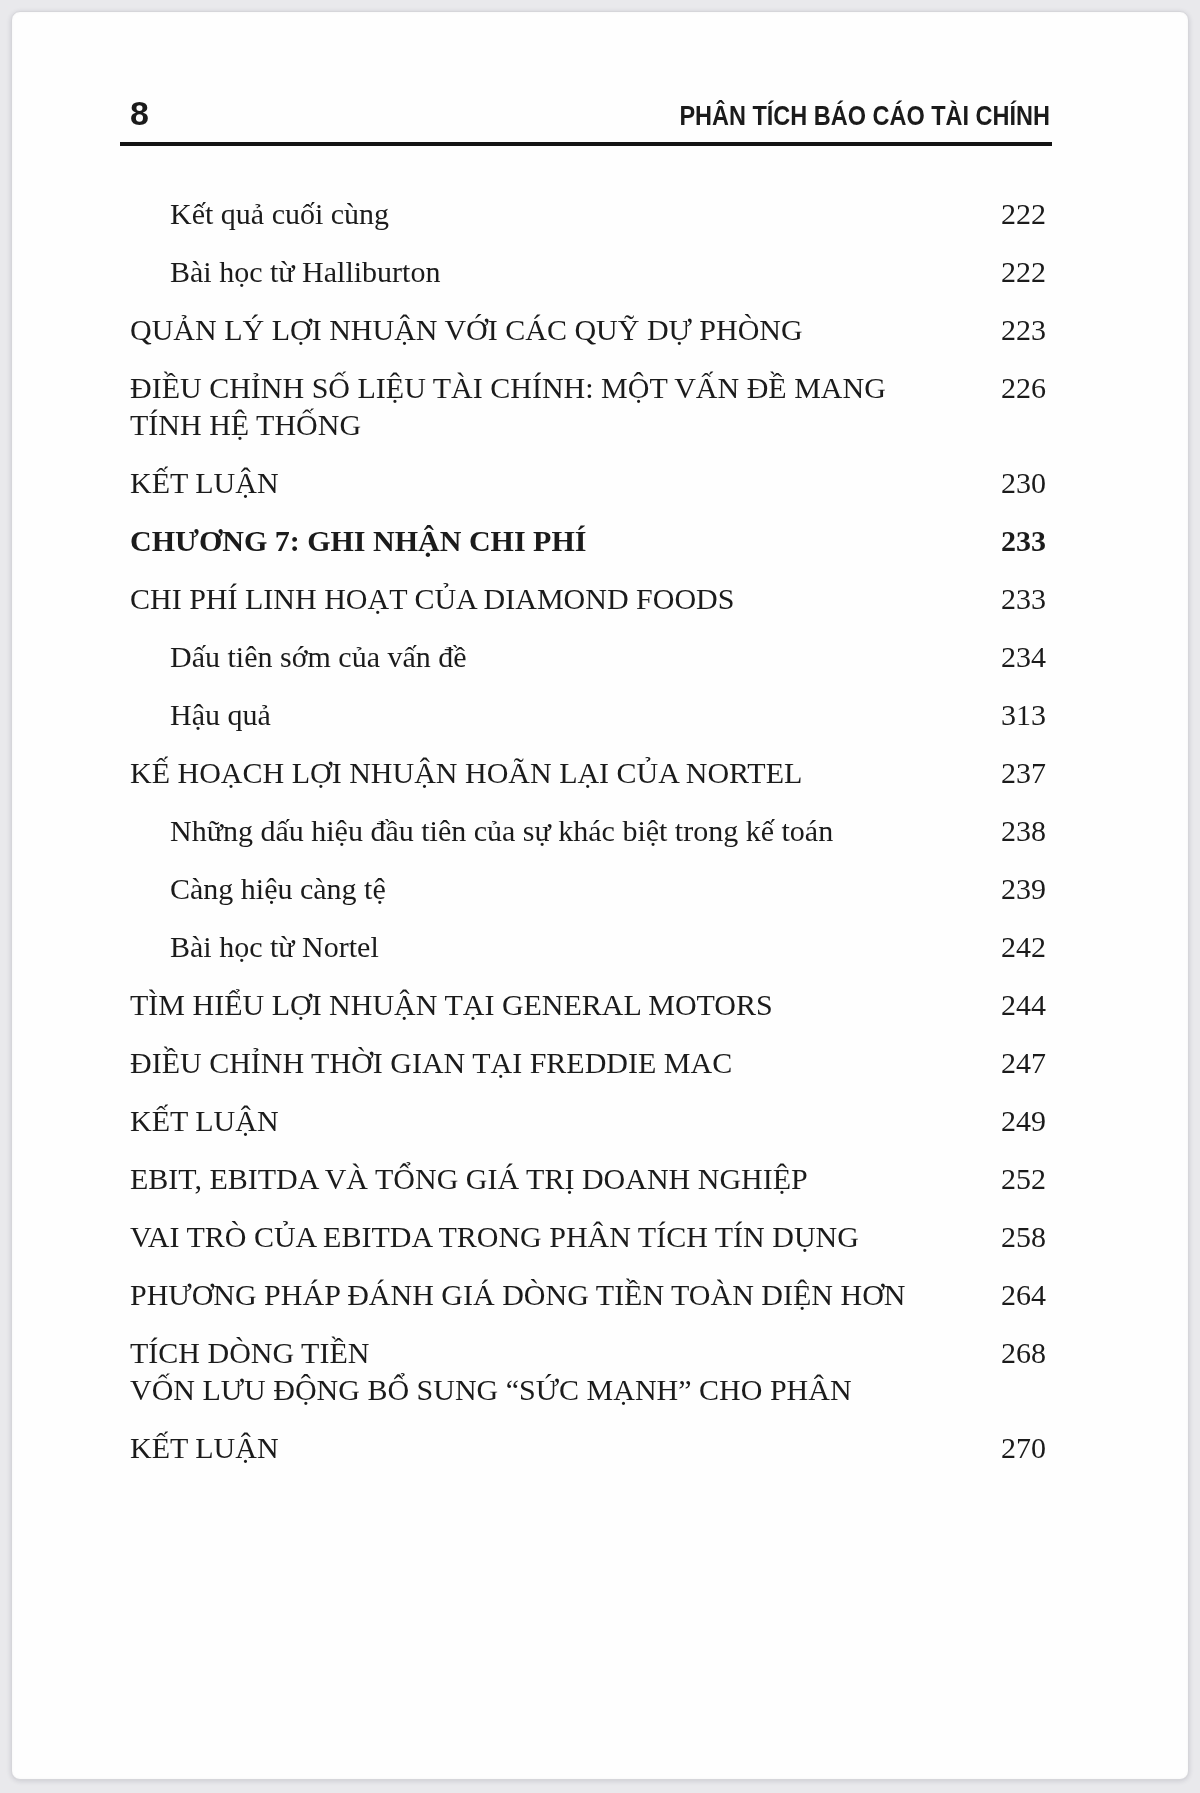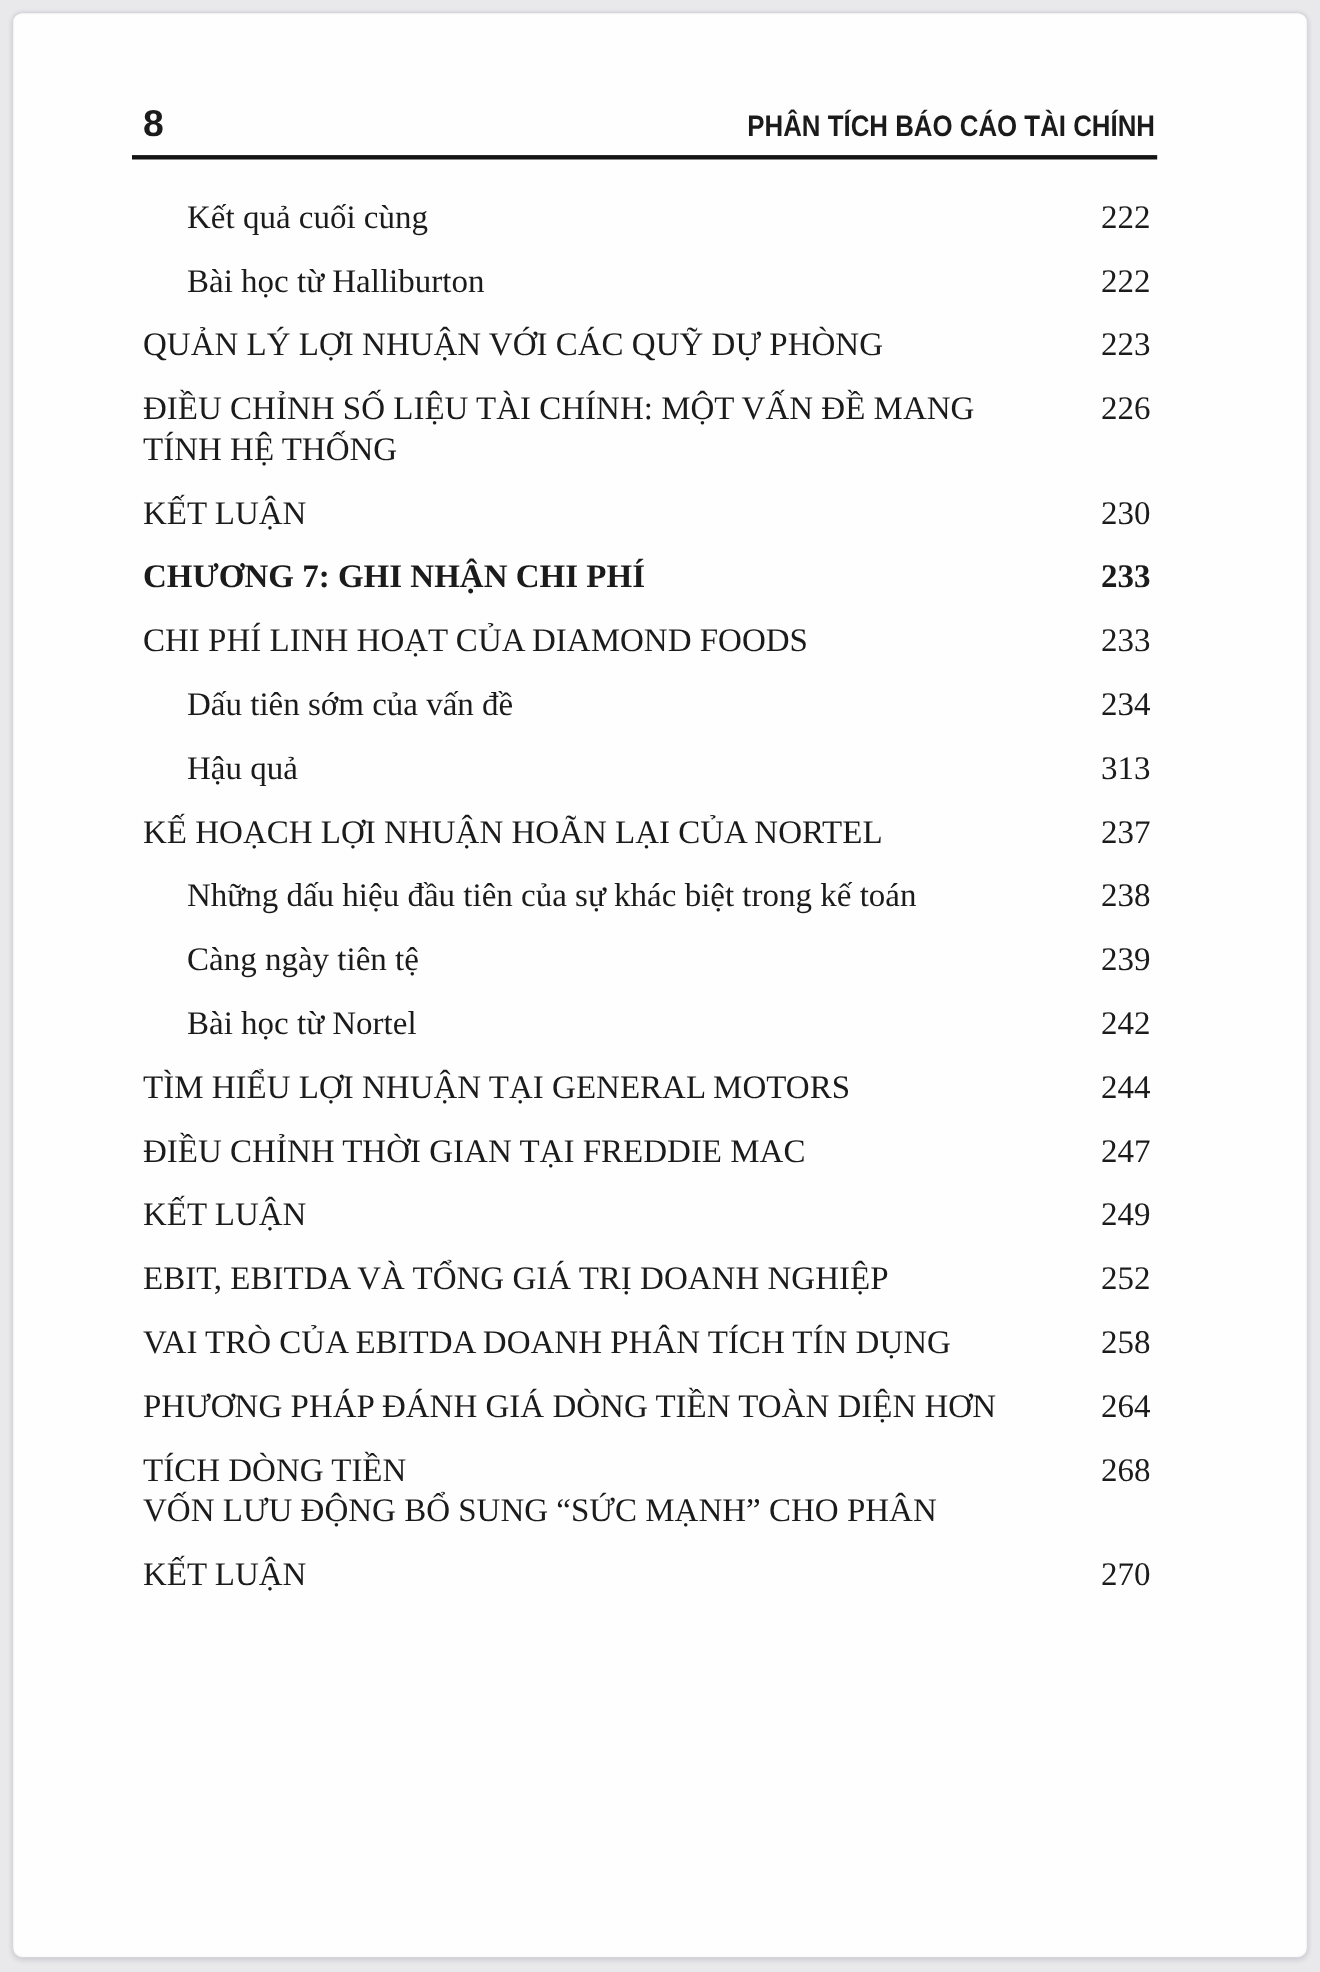--- a/index.html
+++ b/index.html
@@ -37,21 +37,21 @@
   }
   .folio { font-size: 34px; line-height: 34px; }
   .running-title {
     font-size: 27px; line-height: 30px;
     display: inline-block;
     transform: scaleX(0.87);
     transform-origin: 100% 70%;
     letter-spacing: 0;
     white-space: nowrap;
   }
-  .toc { margin-top: 34px; }
+  .toc { margin-top: 49px; }
   .toc-row {
     display: flex;
     align-items: flex-start;
     color: var(--text);
     font-size: 30px;
     line-height: 37px;
     margin-bottom: 21px;
     padding: 0 6px 0 10px;
   }
   .toc-label { flex: 1 1 auto; min-width: 0; }
@@ -137,21 +137,21 @@
     <div class="toc-page">237</div>
   </div>
       <div class="toc-row level-sub">
     <div class="toc-label">
           <div class="toc-line">Những dấu hiệu đầu tiên của sự khác biệt trong kế toán</div>
         </div>
     <div class="toc-page">238</div>
   </div>
       <div class="toc-row level-sub">
     <div class="toc-label">
-          <div class="toc-line">Càng ngày tiên tệ</div>
+          <div class="toc-line">Càng hiệu càng tệ</div>
         </div>
     <div class="toc-page">239</div>
   </div>
       <div class="toc-row level-sub">
     <div class="toc-label">
           <div class="toc-line">Bài học từ Nortel</div>
         </div>
     <div class="toc-page">242</div>
   </div>
       <div class="toc-row level-section">
@@ -173,21 +173,21 @@
     <div class="toc-page">249</div>
   </div>
       <div class="toc-row level-section">
     <div class="toc-label">
           <div class="toc-line">EBIT, EBITDA VÀ TỔNG GIÁ TRỊ DOANH NGHIỆP</div>
         </div>
     <div class="toc-page">252</div>
   </div>
       <div class="toc-row level-section">
     <div class="toc-label">
-          <div class="toc-line">VAI TRÒ CỦA EBITDA DOANH PHÂN TÍCH TÍN DỤNG</div>
+          <div class="toc-line">VAI TRÒ CỦA EBITDA TRONG PHÂN TÍCH TÍN DỤNG</div>
         </div>
     <div class="toc-page">258</div>
   </div>
       <div class="toc-row level-section">
     <div class="toc-label">
           <div class="toc-line">PHƯƠNG PHÁP ĐÁNH GIÁ DÒNG TIỀN TOÀN DIỆN HƠN</div>
         </div>
     <div class="toc-page">264</div>
   </div>
       <div class="toc-row level-section">

